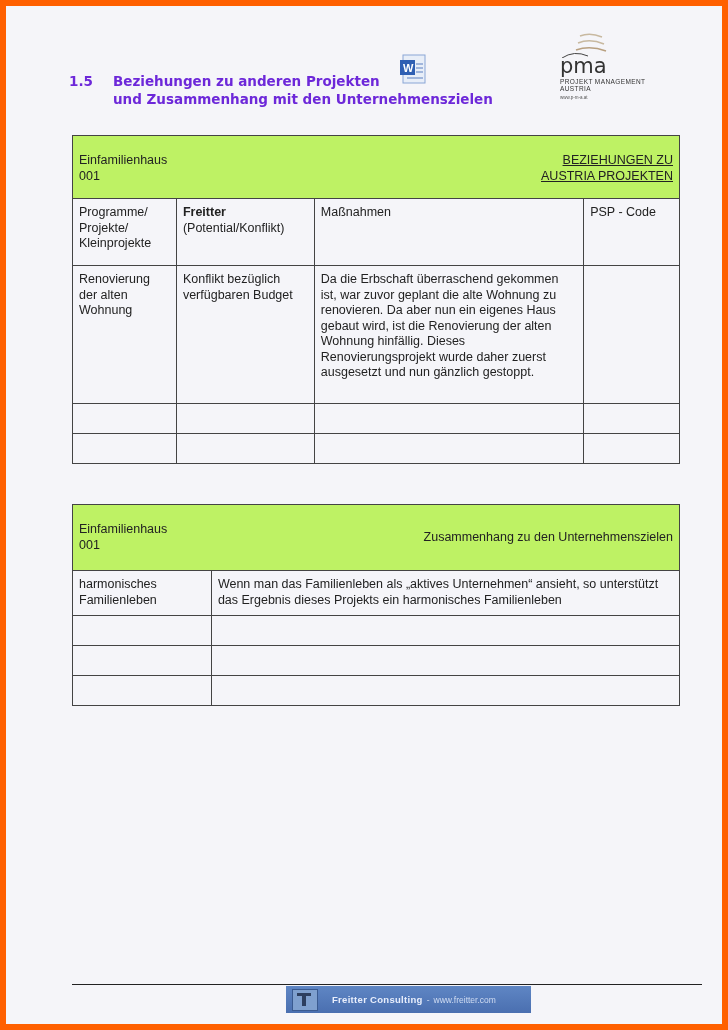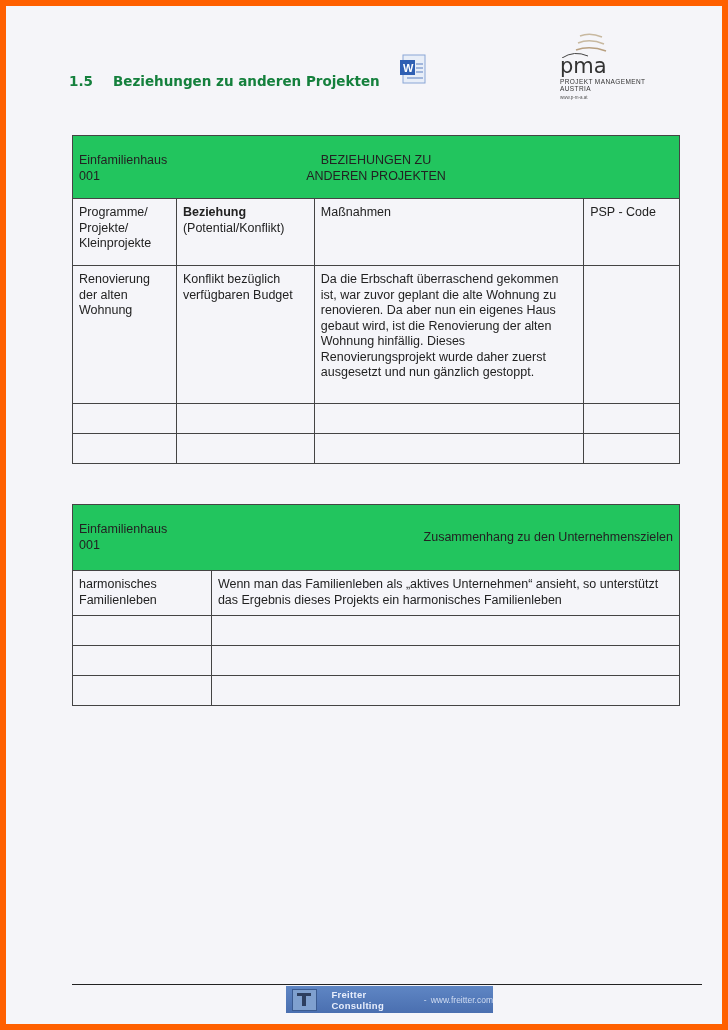--- a/index.html
+++ b/index.html
@@ -9,33 +9,33 @@
     position:relative; overflow:hidden;
     font-family:"Liberation Sans", sans-serif; color:#222;
   }
   .word-icon { position:absolute; left:393px; top:48px; width:30px; height:30px; }
   .pma-logo { position:absolute; left:554px; top:26px; width:110px; height:66px; text-align:left; }
   .pma-logo .waves { height:26px; }
   .pma-logo .pma-name { font-family:"DejaVu Sans", sans-serif; font-size:21px; color:#333; line-height:20px; margin-top:-2px; }
   .pma-logo .pma-sub { font-size:6.5px; letter-spacing:0.4px; color:#333; margin-top:2px; }
   .pma-logo .pma-tiny { font-size:4.5px; color:#555; margin-top:3px; }
 
-  .heading { position:absolute; left:63px; top:66px; font-family:"DejaVu Sans", sans-serif; font-weight:bold; font-size:13.5px; color:#15803d; line-height:18px; }
+  .heading { position:absolute; left:63px; top:66px; font-family:"DejaVu Sans", sans-serif; font-weight:bold; font-size:13.5px; color:#6d28d9; line-height:18px; }
   .heading .num { display:inline-block; width:44px; }
   .heading .line2 { padding-left:44px; }
 
   table.doc { position:absolute; left:66px; border-collapse:collapse; font-size:12.5px; color:#222; }
   table.doc td { border:1px solid #444; vertical-align:top; padding:6px 6px; line-height:15.5px; }
-  .hdr td { background:#22c55e; }
+  .hdr td { background:#bef264; }
   .t1 { top:129px; width:608px; }
   .t2 { top:498px; width:608px; }
 
   .footer-line { position:absolute; left:66px; top:978px; width:630px; height:1px; background:#222; }
   .footer { position:absolute; top:1022px; font-size:15px; color:#222;text-align:center; }
-  .banner { position:absolute; left:280px; top:980px; width:207px; height:27px; background:linear-gradient(#5f86c4,#4a6fb0); display:flex; align-items:center; }
+  .banner { position:absolute; left:280px; top:980px; width:245px; height:27px; background:linear-gradient(#5f86c4,#4a6fb0); display:flex; align-items:center; }
   .banner .logo-box { width:24px; height:20px; margin-left:6px; background:#7fa0cf; border:1px solid #3a5a90; position:relative; }
   .banner .logo-box:after { content:""; position:absolute; left:9px; top:4px; width:4px; height:12px; background:#2d3f60; }
   .banner .logo-box:before { content:""; position:absolute; left:4px; top:3px; width:14px; height:3px; background:#2d3f60; }
   .banner .btxt { color:#e8eefc; font-size:9.5px; font-weight:bold; margin-left:14px; letter-spacing:0.3px; }
   .banner .burl { color:#d0dcf2; font-size:8.5px; margin-left:4px; }
 </style>
 </head>
 <body>
 
 <div class="word-icon">
@@ -59,45 +59,46 @@
       <path d="M2 26 Q14 18 28 24" stroke="#444" fill="none" stroke-width="1"></path>
     </svg>
   </div>
   <div class="pma-name">pma</div>
   <div class="pma-sub">PROJEKT MANAGEMENT AUSTRIA</div>
   <div class="pma-tiny">www.p-m-a.at</div>
 </div>
 
 <div class="heading">
   <div><span class="num">1.5</span><span>Beziehungen zu anderen Projekten</span></div>
+  <div class="line2">und Zusammenhang mit den Unternehmenszielen</div>
 </div>
 
 <table class="doc t1">
   <colgroup>
       <col style="width:104px">
       <col style="width:138px">
       <col style="width:270px">
       <col style="width:96px">
     </colgroup>
   <tbody>
       <tr class="hdr" style="height:63px">
     <td colspan="4" style="position:relative">
       <div style="position:absolute;left:6px;top:17px;">
         <div>Einfamilienhaus</div>
         <div>001</div>
       </div>
-      <div style="text-align:center;padding-top:11px;">
+      <div style="text-align:right;padding-top:11px;text-decoration:underline;">
         <div>BEZIEHUNGEN ZU</div>
-        <div>ANDEREN PROJEKTEN</div>
+        <div>AUSTRIA PROJEKTEN</div>
       </div>
     </td>
   </tr>
   <tr style="height:67px">
     <td>Programme/ Projekte/ Kleinprojekte</td>
-    <td><b>Beziehung</b><br><span>(Potential/Konflikt)</span></td>
+    <td><b>Freitter</b><br><span>(Potential/Konflikt)</span></td>
     <td>Maßnahmen</td>
     <td>PSP - Code</td>
   </tr>
   <tr style="height:138px">
     <td>Renovierung der alten Wohnung</td>
     <td>Konflikt bezüglich verfügbaren Budget</td>
     <td>Da die Erbschaft überraschend gekommen ist, war zuvor geplant die alte Wohnung zu renovieren. Da aber nun ein eigenes Haus gebaut wird, ist die Renovierung der alten Wohnung hinfällig. Dieses Renovierungsprojekt wurde daher zuerst ausgesetzt und nun gänzlich gestoppt.</td>
     <td></td>
   </tr>
   <tr style="height:30px">

